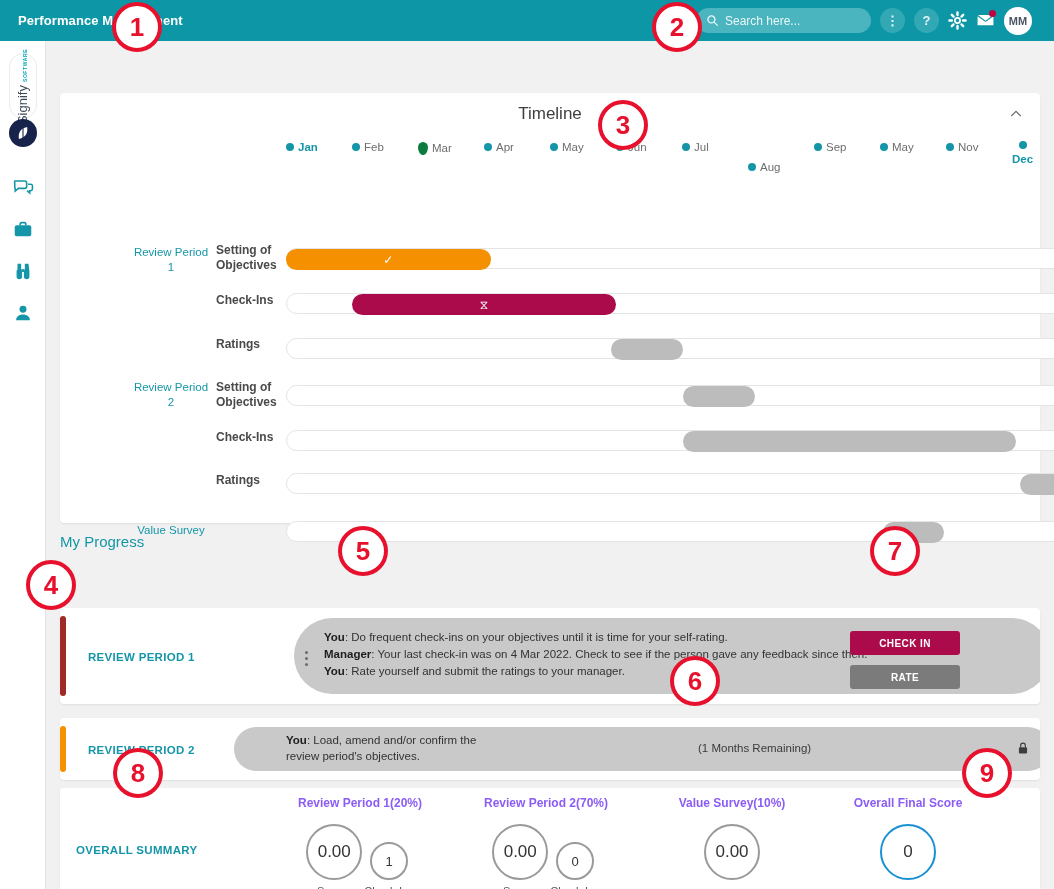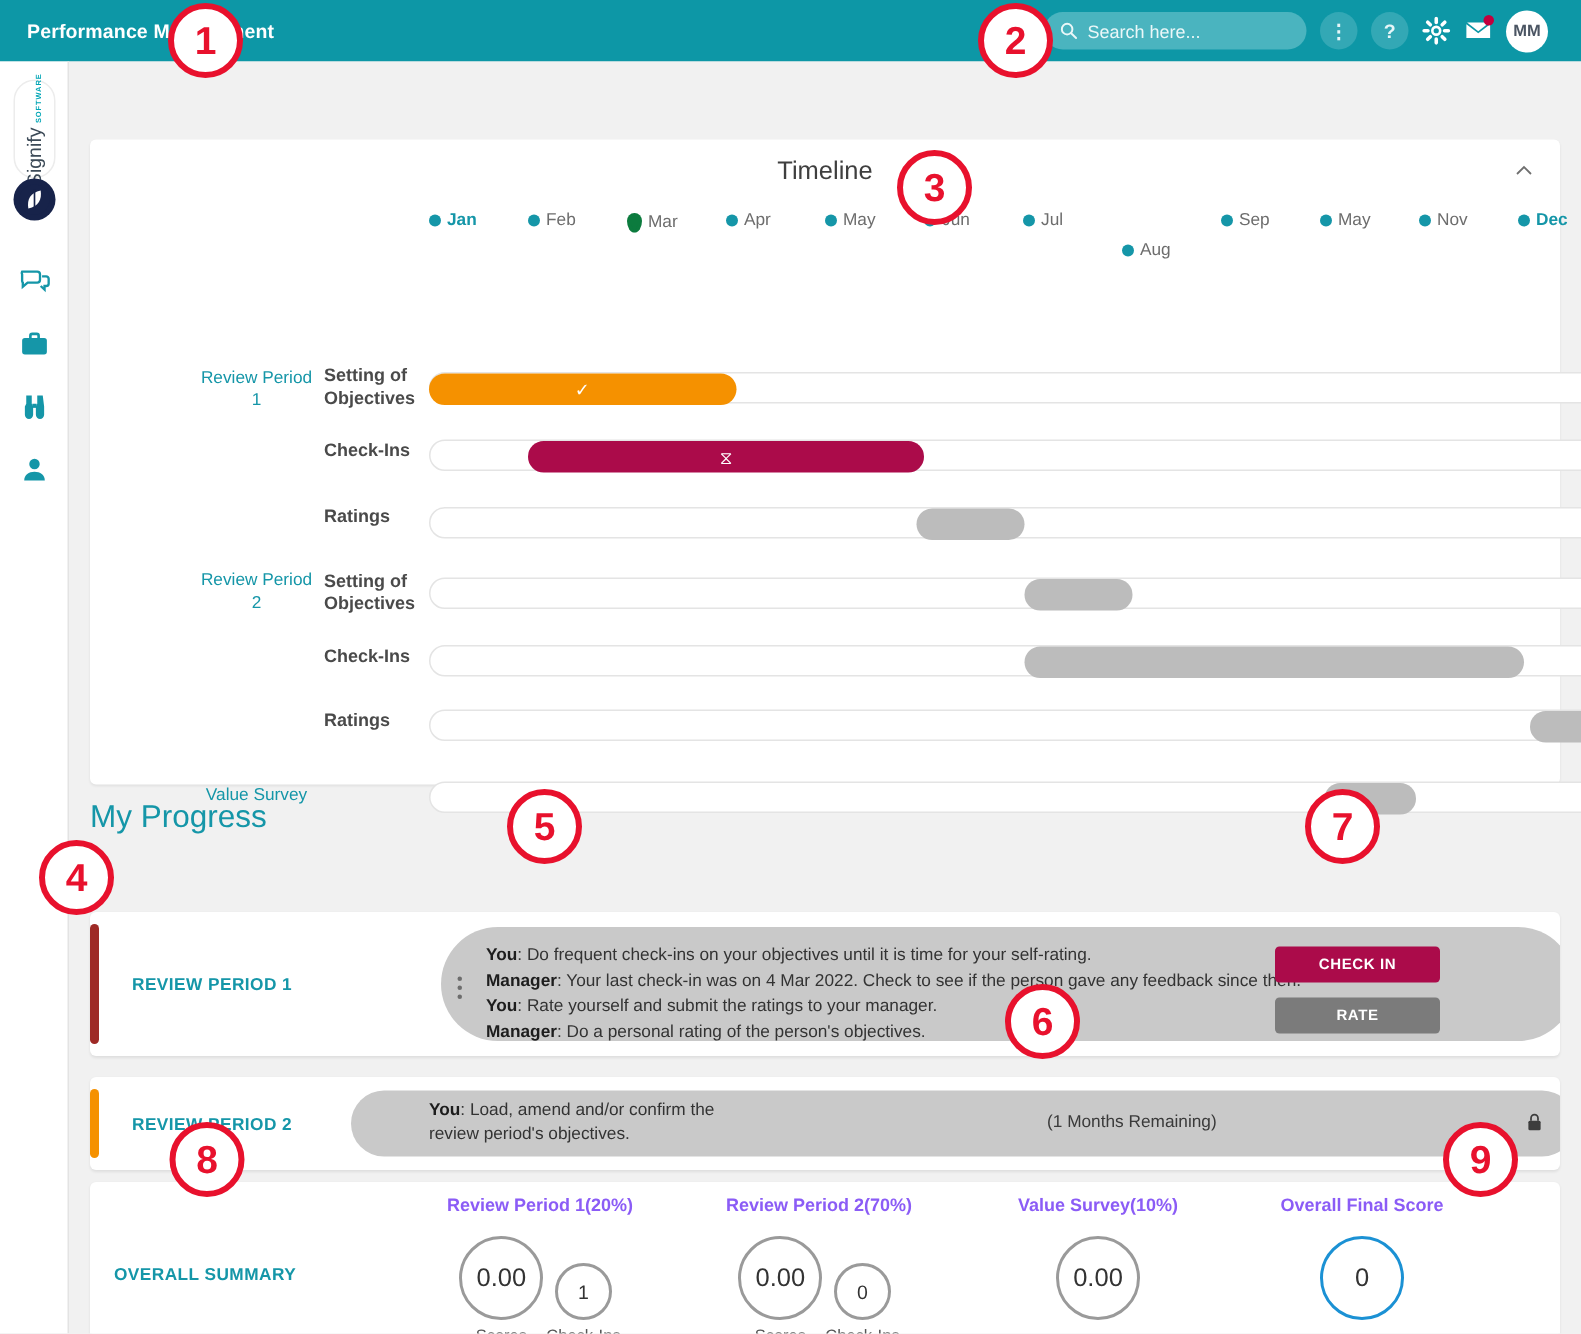--- a/index.html
+++ b/index.html
@@ -150,21 +150,21 @@
     display: flex; align-items: center; justify-content: center;
   }
   .seg.orange { background: #f59100; }
   .seg.magenta { background: #ab0b4a; }
   .seg.grey { background: #bcbcbc; }
   .seg .glyph { color: #ffffff; font-size: 12px; line-height: 1; }
 
   
   .section-title {
     position: absolute; left: 14px; top: 492px;
-    font-size: 21px; color: #1596a8;
+    font-size: 15px; color: #1596a8;
   }
   #prog1-card { left: 14px; top: 567px; width: 980px; height: 96px; overflow: hidden; }
   #prog2-card { left: 14px; top: 677px; width: 980px; height: 62px; overflow: hidden; }
   .accent { position: absolute; left: 0; top: 8px; width: 6px; bottom: 8px; border-radius: 3px; }
   .accent.red { background: #9e2a26; }
   .accent.orange { background: #f59100; }
   .pcard-label {
     position: absolute; left: 28px; font-size: 11.5px; font-weight: bold;
     color: #1596a8; letter-spacing: .3px;
   }
@@ -371,21 +371,21 @@
           <span>Sep</span>
         </div>
         <div class="month" style="left: 820px; top: 2px;">
           <span class="dot"></span>
           <span>May</span>
         </div>
         <div class="month" style="left: 886px; top: 2px;">
           <span class="dot"></span>
           <span>Nov</span>
         </div>
-        <div class="month hl" style="left: 952px; top: 2px;">
+        <div class="month hl" style="left: 952px; top: 2px; flex-direction: column;">
           <span class="dot"></span>
           <span>Dec</span>
         </div>
       </div>
     <div id="timeline-rows">
         <div class="rp-label" style="left: 72px; top: 152px;">Review Period 1</div>
         <div class="rp-label" style="left: 72px; top: 287px;">Review Period 2</div>
         <div class="rp-label" style="left: 72px; top: 430px;">Value Survey</div>
         <div class="stage-label" style="left: 156px; top: 150px;">Setting of Objectives</div>
         <div class="track" style="top: 155px;">
@@ -429,21 +429,20 @@
     <div class="bubble" style="left:234px; top:10px; width:756px; height:76px;">
       <div class="kebab" style="left:10px; top:33px;">
           <i></i>
           <i></i>
           <i></i>
         </div>
       <div class="bubble-lines" id="p1-lines" style="left:30px; top:11px;">
           <div><b>You</b><span>: Do frequent check-ins on your objectives until it is time for your self-rating.</span></div>
           <div><b>Manager</b><span>: Your last check-in was on 4 Mar 2022. Check to see if the person gave any feedback since then.</span></div>
           <div><b>You</b><span>: Rate yourself and submit the ratings to your manager.</span></div>
-          <div><b>Manager</b><span>: Do a personal rating of the person's objectives.</span></div>
         </div>
     </div>
     <div class="btn primary" style="left:790px; top:23px;">CHECK IN</div>
     <div class="btn muted" style="left:790px; top:57px;">RATE</div>
   </div>
 
   <div class="card" id="prog2-card">
     <div class="accent orange"></div>
     <div class="pcard-label" style="top:26px">REVIEW PERIOD 2</div>
     <div class="bubble" style="left:174px; top:9px; width:816px; height:44px;">

